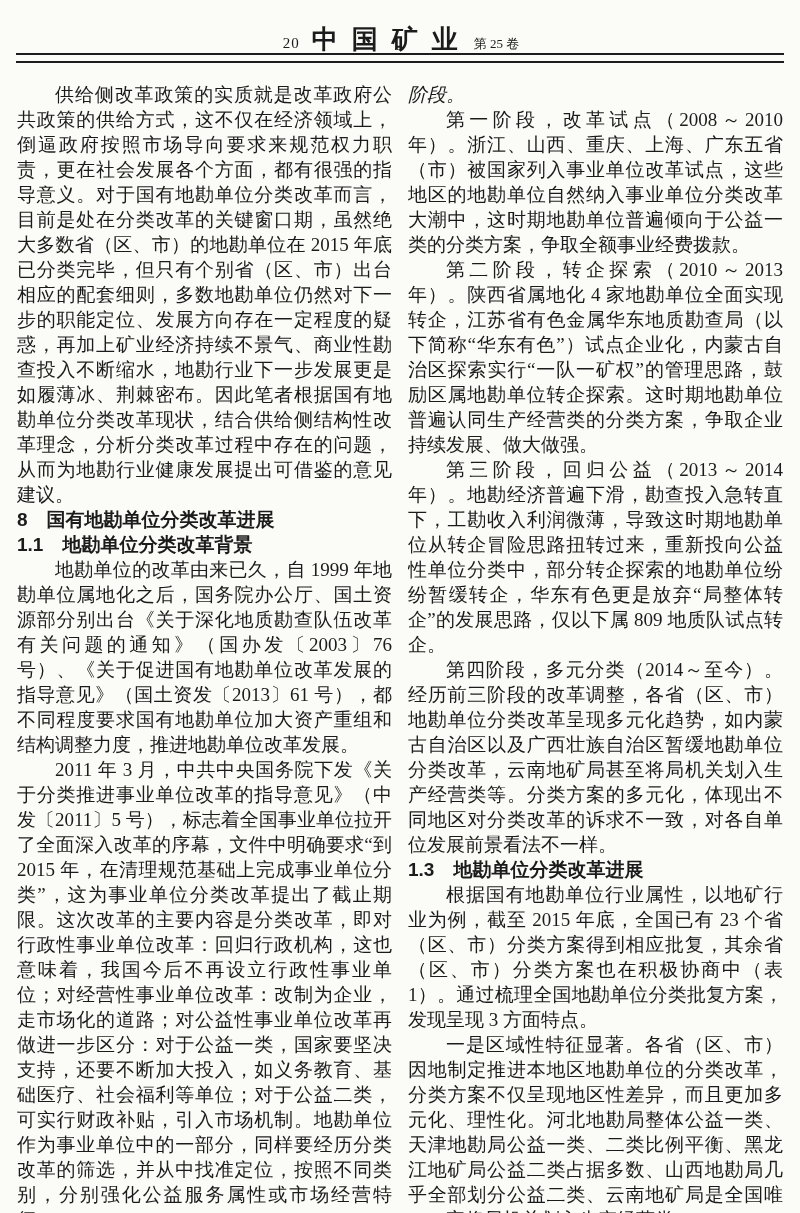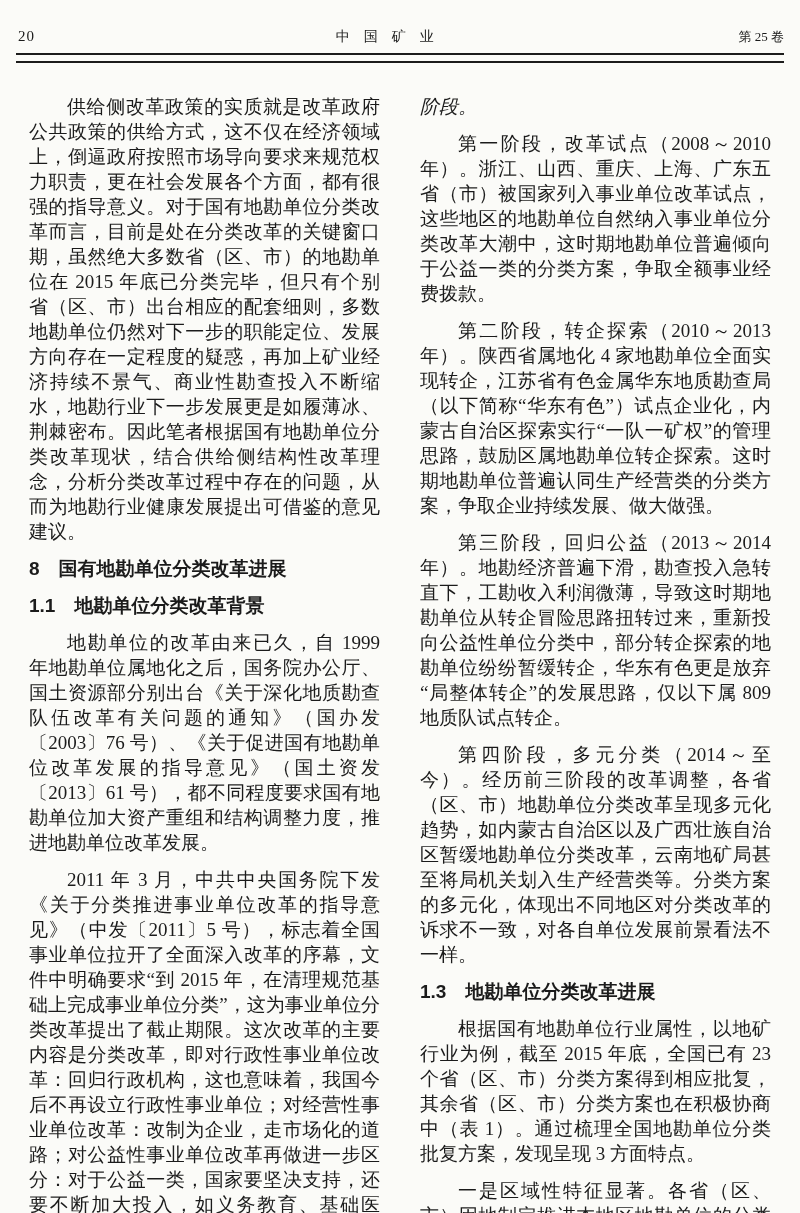--- a/index.html
+++ b/index.html
@@ -6,45 +6,45 @@
   body{
     width:800px;height:1213px;overflow:hidden;
     background:#e9e9e7;
     font-family:"Liberation Serif","DejaVu Serif",serif;
   }
   .page{
     position:relative;width:800px;height:1213px;
     background:#fbfbf8;color:#1b1b1b;overflow:hidden;
   }
   .header{
-    position:absolute;top:28px;left:18px;right:16px;
-    display:flex;justify-content:space-between;align-items:baseline;
+    position:absolute;top:22px;left:18px;right:16px;
+    display:flex;justify-content:center;align-items:baseline;
   }
   .page-num{font-size:15px;letter-spacing:1px;}
   .journal-title{
-    font-size:14px;font-weight:normal;letter-spacing:14px;
+    font-size:26px;font-weight:bold;letter-spacing:14px;
     text-indent:14px; 
     transform:translateX(-2px);
   }
   .volume{font-size:13px;}
   .double-rule{
     position:absolute;top:53px;left:16px;right:16px;height:6px;
     border-top:2px solid #1c1c1c;border-bottom:2px solid #1c1c1c;
   }
   .columns{
     position:absolute;top:82px;left:17px;right:17px;bottom:0;
     display:flex;gap:16px;overflow:hidden;
   }
   .column{
     flex:0 0 375px;width:375px;height:1131px;overflow:hidden;
     font-size:19px;line-height:25px;
     text-align:justify;
     text-justify:inter-ideograph;
   }
-  .blk{margin:12px;padding:0;}
+  .blk{margin:0;padding:0;}
   .para{text-indent:2em;}
   .cont{text-indent:0;font-style:italic;}
   .h1,.h2{
     font-family:"Liberation Sans","DejaVu Sans",sans-serif;
     font-weight:bold;font-size:19px;line-height:25px;
     text-align:left;
   }
 </style>
 </head>
 <body>

